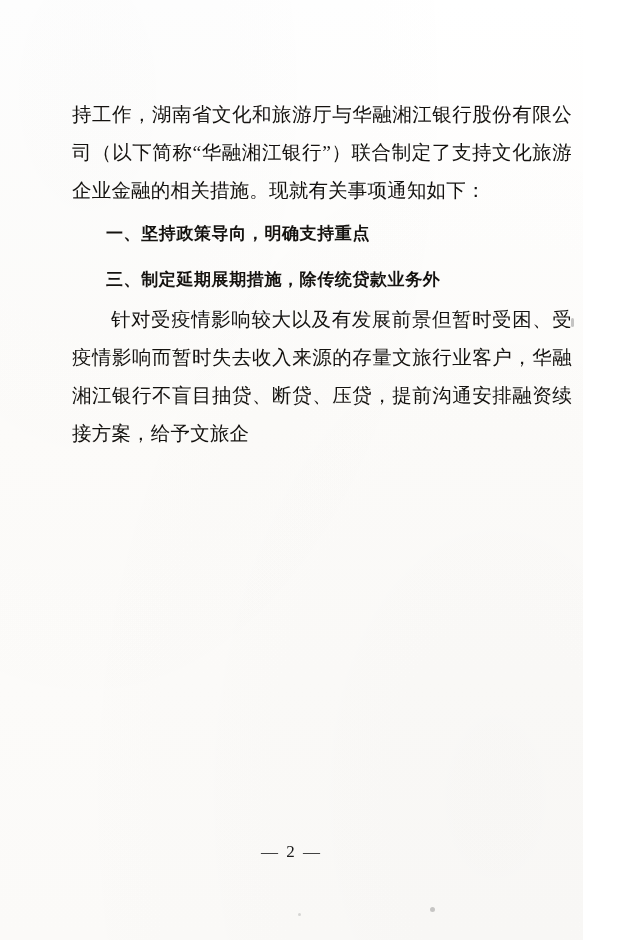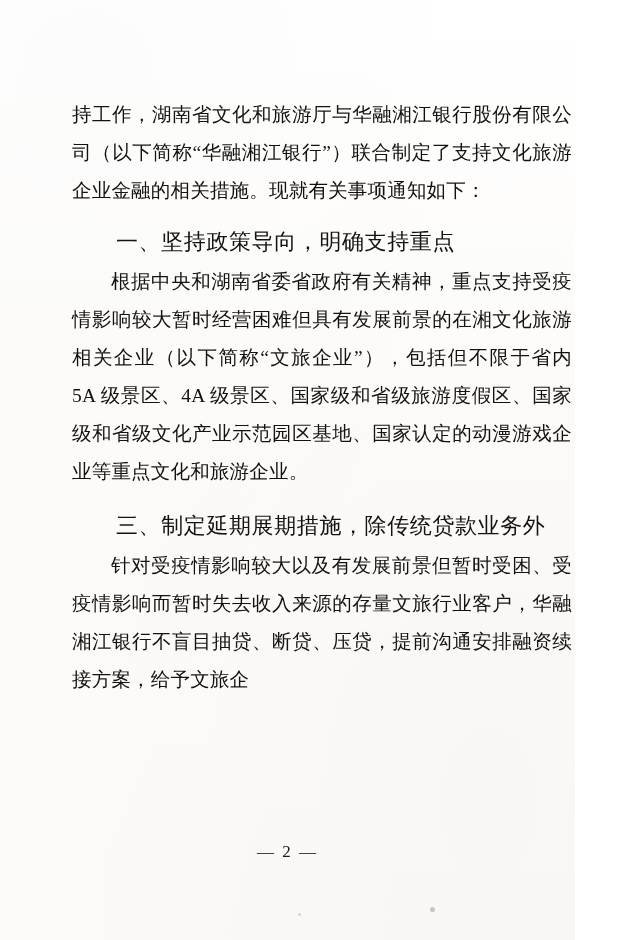--- a/index.html
+++ b/index.html
@@ -14,20 +14,21 @@
     color: #111111;
     position: relative;
     overflow: hidden;
   }
   .page {
     position: absolute;
     top: 0; left: 0;
     width: 575px;
     height: 940px;
     background: #fdfdfc;
+    padding-left: 8px;
   }
   
   .paper-tint {
     position: absolute;
     inset: 0;
     background:
       radial-gradient(ellipse at 15% 10%, rgba(0,0,0,0.012), rgba(0,0,0,0) 60%),
       radial-gradient(ellipse at 85% 85%, rgba(0,0,0,0.015), rgba(0,0,0,0) 65%),
       linear-gradient(180deg, #ffffff 0%, #fdfcfa 45%, #fbfaf8 100%);
     pointer-events: none;
@@ -48,24 +49,23 @@
     color: #14120f;
   }
   p.body-text {
     text-indent: 2em;
   }
   p.first-block {
     text-indent: 0;
   }
   p.heading {
     text-indent: 2em;
-    font-weight: normal;
-    font-size: 22px;
+    font-weight: bold;
+    font-size: 17px;
     letter-spacing: 0.6px;
-    margin-top: 8px;
   }
   .spacer-sm { height: 3px; }
   .page-number {
     position: absolute;
     left: 0;
     right: 0;
     bottom: 78px;
     text-align: center;
     font-size: 17px;
     letter-spacing: 2px;
@@ -104,21 +104,20 @@
 </head>
 <body>
 
 <div class="page">
   <div class="paper-tint"></div>
 
   <div class="content">
     <p class="body-text first-block">持工作，湖南省文化和旅游厅与华融湘江银行股份有限公司（以下简称“华融湘江银行”）联合制定了支持文化旅游企业金融的相关措施。现就有关事项通知如下：</p>
     <div class="spacer-sm"></div>
     <p class="heading">一、坚持政策导向，明确支持重点</p>
-    <p class="body-text">根据中央和湖南省委省政府有关精神，重点支持受疫情影响较大暂时经营困难但具有发展前景的在湘文化旅游相关企业（以下简称“文旅企业”），包括但不限于省内 5A 级景区、4A 级景区、国家级和省级旅游度假区、国家级和省级文化产业示范园区基地、国家认定的动漫游戏企业等重点文化和旅游企业。</p>
     <div class="spacer-sm"></div>
     <div class="spacer-sm"></div>
     <p class="heading">三、制定延期展期措施，除传统贷款业务外</p>
     <p class="body-text">针对受疫情影响较大以及有发展前景但暂时受困、受疫情影响而暂时失去收入来源的存量文旅行业客户，华融湘江银行不盲目抽贷、断贷、压贷，提前沟通安排融资续接方案，给予文旅企</p>
   </div>
 
   <div class="page-number">— 2 —</div>
 
   <div class="edge-mark mark-right"></div>
   <div class="edge-mark mark-bottom"></div>

